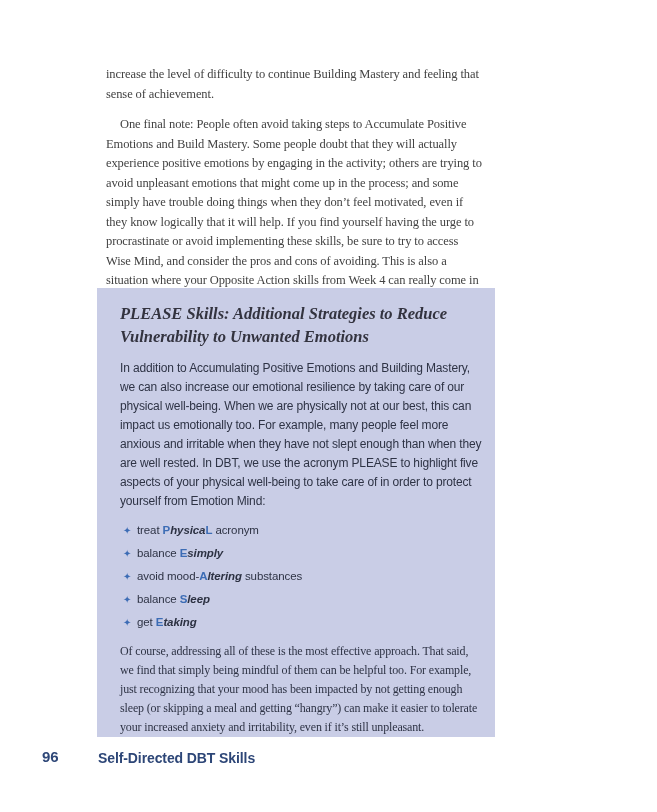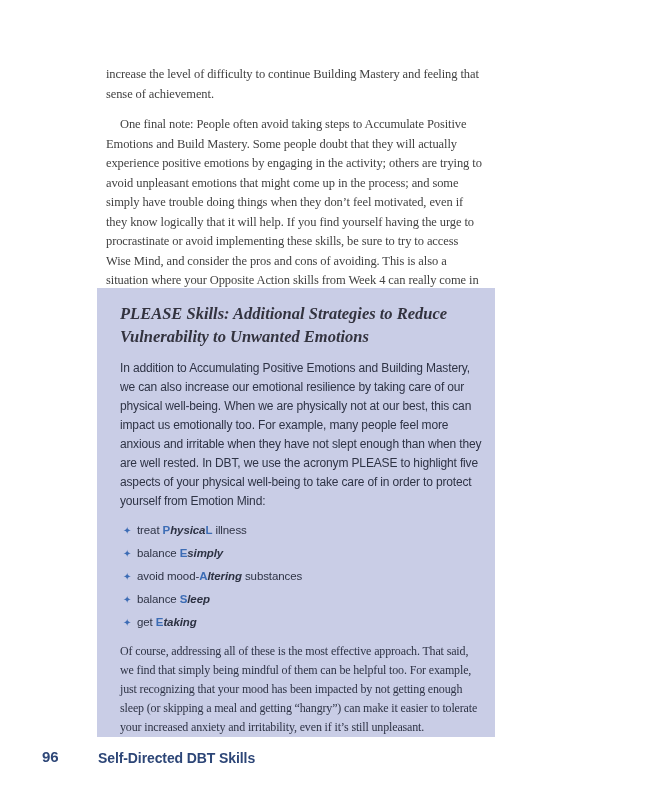--- a/index.html
+++ b/index.html
@@ -80,21 +80,21 @@
   <p class="para">increase the level of difficulty to continue Building Mastery and feeling that sense of achievement.</p>
   <p class="para indent">One final note: People often avoid taking steps to Accumulate Positive Emotions and Build Mastery. Some people doubt that they will actually experience positive emotions by engaging in the activity; others are trying to avoid unpleasant emotions that might come up in the process; and some simply have trouble doing things when they don’t feel motivated, even if they know logically that it will help. If you find yourself having the urge to procrastinate or avoid implementing these skills, be sure to try to access Wise Mind, and consider the pros and cons of avoiding. This is also a situation where your Opposite Action skills from Week 4 can really come in handy!</p>
 </div>
 
 <section class="callout">
   <h2 class="callout-title">PLEASE Skills: Additional Strategies to Reduce Vulnerability to Unwanted Emotions</h2>
   <p class="callout-para">In addition to Accumulating Positive Emotions and Building Mastery, we can also increase our emotional resilience by taking care of our physical well-being. When we are physically not at our best, this can impact us emotionally too. For example, many people feel more anxious and irritable when they have not slept enough than when they are well rested. In DBT, we use the acronym PLEASE to highlight five aspects of your physical well-being to take care of in order to protect yourself from Emotion Mind:</p>
   <ul class="please-list" id="please-list">
       <li>
         <span class="bullet">✦</span>
-        <span><span class="seg-plain">treat </span><span class="seg-accent">P</span><span class="seg-strong">hysica</span><span class="seg-accent">L</span><span class="seg-plain"> illness</span></span>
+        <span><span class="seg-plain">treat </span><span class="seg-accent">P</span><span class="seg-strong">hysica</span><span class="seg-accent">L</span><span class="seg-plain"> acronym</span></span>
       </li>
       <li>
         <span class="bullet">✦</span>
         <span><span class="seg-plain">balance </span><span class="seg-accent">E</span><span class="seg-strong">simply</span></span>
       </li>
       <li>
         <span class="bullet">✦</span>
         <span><span class="seg-plain">avoid mood-</span><span class="seg-accent">A</span><span class="seg-strong">ltering</span><span class="seg-plain"> substances</span></span>
       </li>
       <li>

